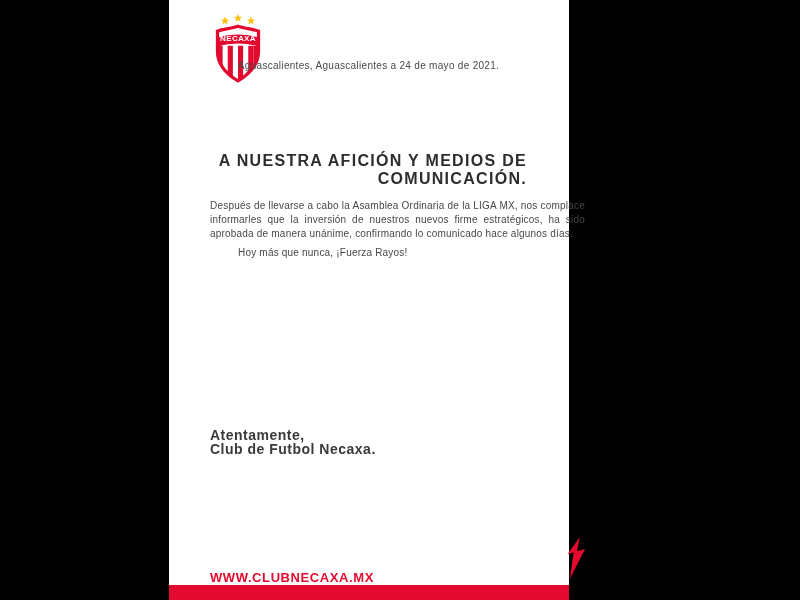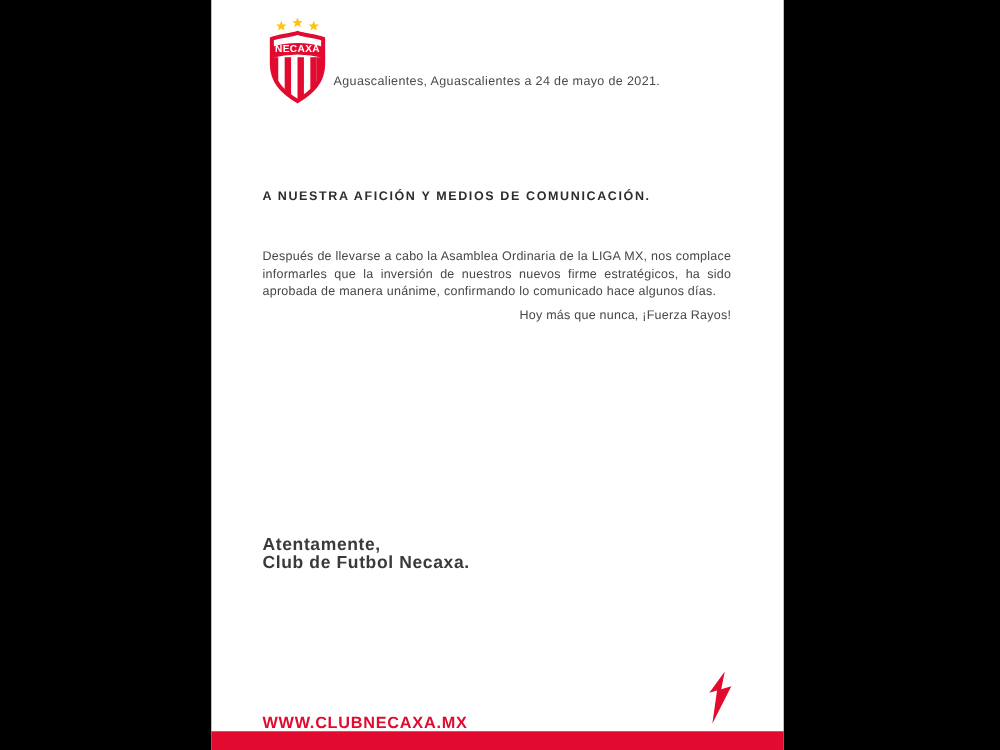--- a/index.html
+++ b/index.html
@@ -6,57 +6,58 @@
   body {
     width: 800px; height: 600px;
     background: #000000;
     position: relative;
     overflow: hidden;
     font-family: "Liberation Sans", "DejaVu Sans", sans-serif;
   }
   .paper {
     position: absolute;
     left: 169px; top: 0;
-    width: 458px; height: 600px;
+    width: 400px; height: 600px;
     background: #ffffff;
   }
   .crest {
     position: absolute;
     left: 42px; top: 12px;
     width: 54px; height: 74px;
   }
   .dateline {
     position: absolute;
     top: 60px; left: 41px; right: 42px;
     text-align: center;
     font-size: 10px;
     letter-spacing: 0.3px;
     color: #4a4a4a;
   }
   .heading {
     position: absolute;
     top: 152px; left: 41px; right: 42px;
-    font-size: 10px;
+    font-size: 16px;
     font-weight: bold;
     letter-spacing: 1.3px;
     color: #2d2d2d;
+    text-align: right;
   }
   .body-copy {
     position: absolute;
     top: 199px; left: 41px; width: 375px;
     font-size: 10px;
     line-height: 14px;
     letter-spacing: 0.2px;
     color: #474747;
   }
   .body-copy p {
     margin: 0 0 4.5px 0;
     text-align: justify;
   }
-  .body-copy p.no-justify { text-align: right; padding-left: 28px; }
+  .body-copy p.no-justify { text-align: left; padding-left: 28px; }
   .closing {
     position: absolute;
     top: 428px; left: 41px;
     font-size: 14px;
     font-weight: bold;
     letter-spacing: 0.5px;
     color: #3a3a3a;
     line-height: 14px;
   }
   .closing .signature { }

